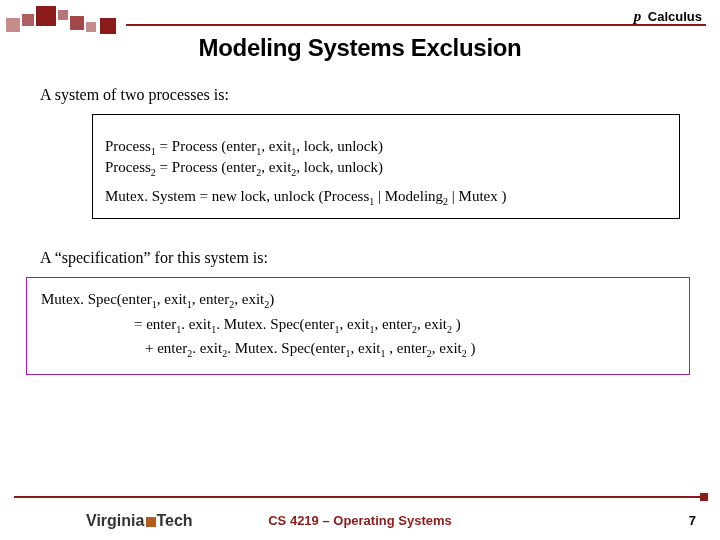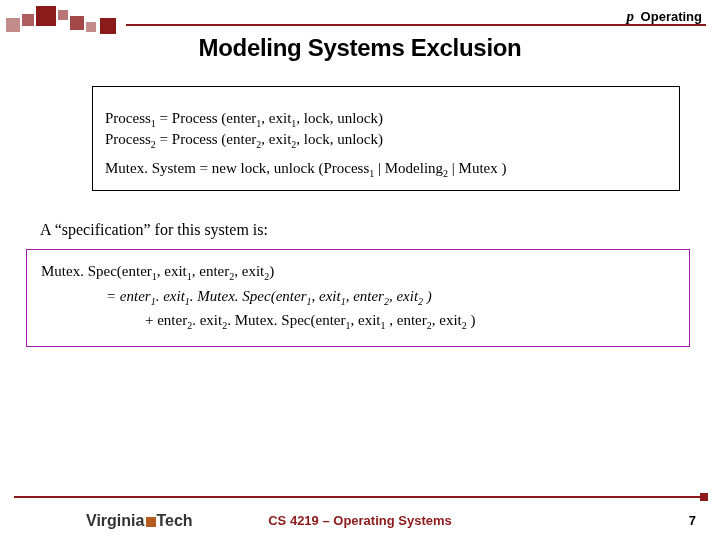--- a/index.html
+++ b/index.html
@@ -77,21 +77,21 @@
   }
   .box1 .sep { height: 8px; }
   .box2 {
     margin-left: -14px;
     margin-right: -10px;
     border: 1px solid #a21caf;
     padding: 10px 12px 12px 14px;
     font-size: 15px;
     line-height: 1.55;
   }
-  .box2 .ind1 { margin-left: 65px; font-style: italic; }
+  .box2 .ind1 { margin-left: 93px; }
   .box2 .ind2 { margin-left: 104px; }
   sub { font-size: 10px; vertical-align: sub; }
   .footer {
     position: absolute;
     bottom: 10px;
     left: 0;
     width: 100%;
     height: 22px;
   }
   .footer-rule {
@@ -156,29 +156,30 @@
   <div class="sq" style="left:0;top:12px;width:14px;height:14px;opacity:.5"></div>
   <div class="sq" style="left:16px;top:8px;width:12px;height:12px;opacity:.7"></div>
   <div class="sq" style="left:30px;top:0;width:20px;height:20px;"></div>
   <div class="sq" style="left:52px;top:4px;width:10px;height:10px;opacity:.6"></div>
   <div class="sq" style="left:64px;top:10px;width:14px;height:14px;opacity:.8"></div>
   <div class="sq" style="left:80px;top:16px;width:10px;height:10px;opacity:.5"></div>
   <div class="sq" style="left:94px;top:12px;width:16px;height:16px;"></div>
 </div>
 
 <div class="header-label">
-  <span class="pi">p</span><span> Operating</span>
+  <span class="pi">p</span><span> Calculus</span>
 </div>
 
 <div class="rule"></div>
 
 <div class="title">Modeling Systems Exclusion</div>
 
 <div class="content">
 
+  <div class="para">A system of two processes is:</div>
 
   <div class="box1">
     <div>
       <span>Process</span><sub>1</sub><span> = Process (enter</span><sub>1</sub><span>, exit</span><sub>1</sub><span>, lock, unlock)</span>
     </div>
     <div>
       <span>Process</span><sub>2</sub><span> = Process (enter</span><sub>2</sub><span>, exit</span><sub>2</sub><span>, lock, unlock)</span>
     </div>
     <div class="sep"></div>
     <div>

